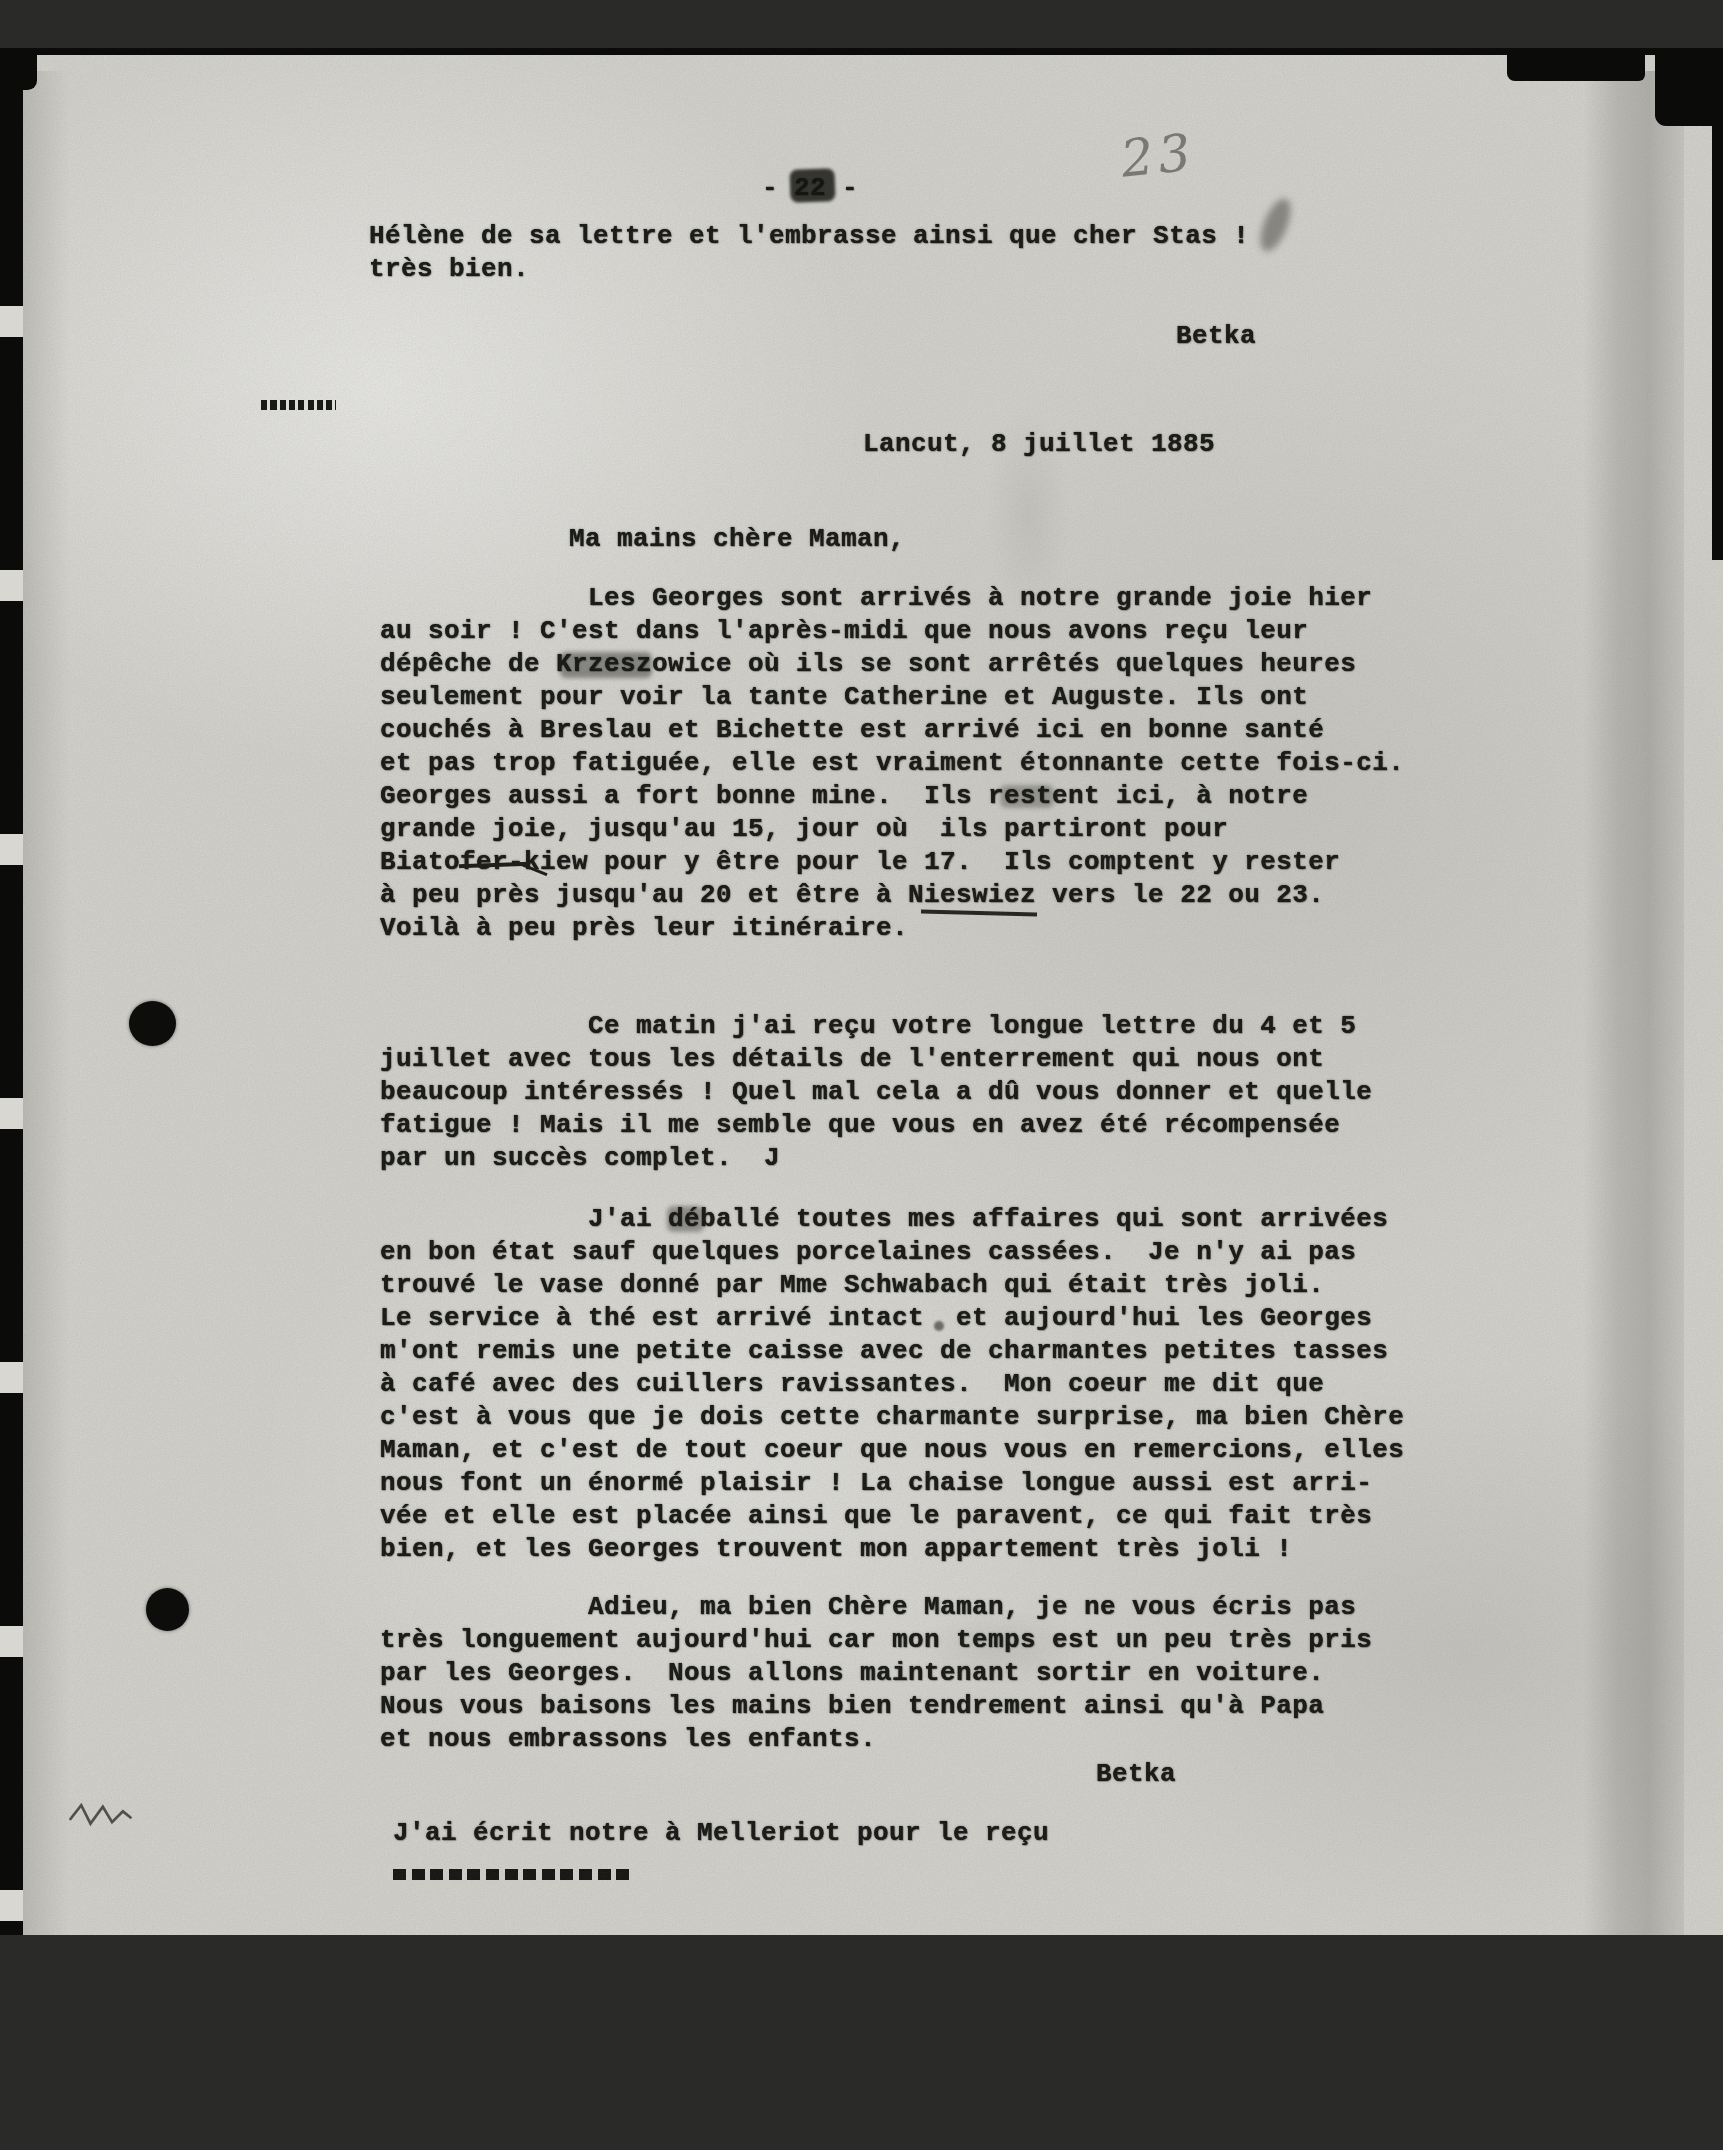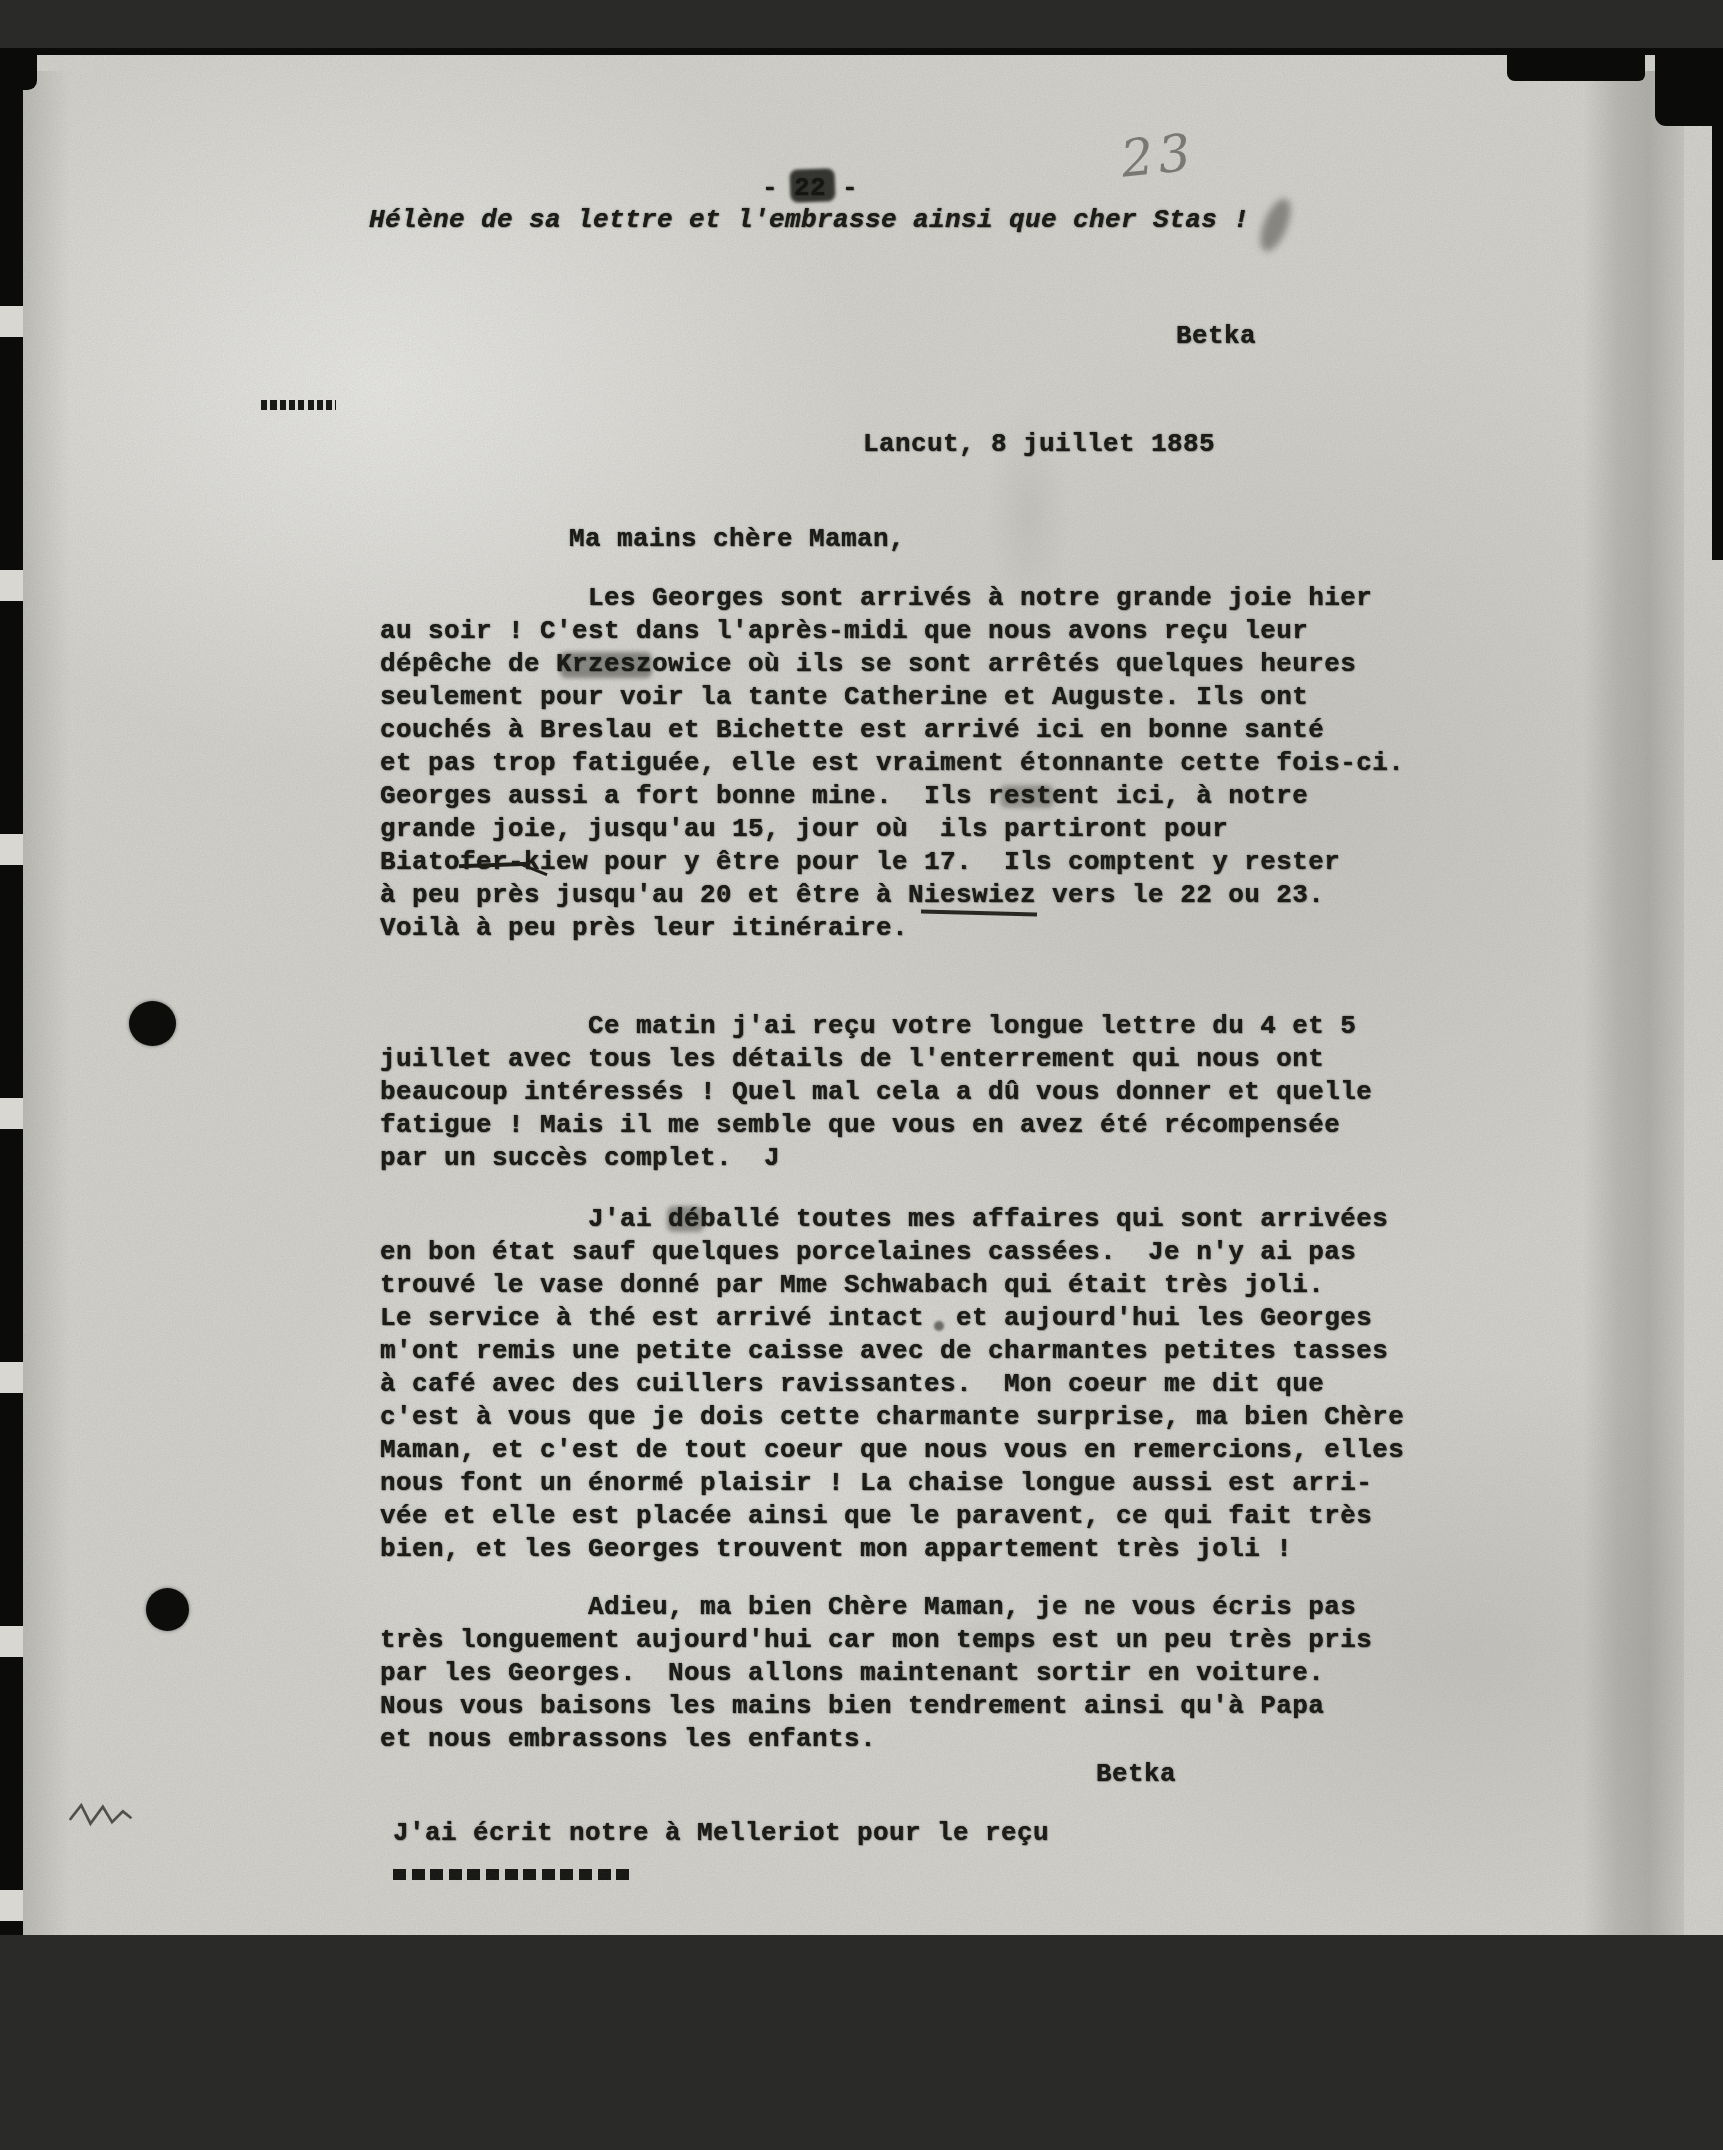--- a/index.html
+++ b/index.html
@@ -40,21 +40,21 @@
   <div class="shade" style="left:916px;top:1560px;width:171px;height:78px;border-radius:50%;
               background:radial-gradient(ellipse,rgba(40,40,36,.09),rgba(40,40,36,0) 70%);"></div>
   <div class="shade" style="left:986px;top:357px;width:85px;height:217px;border-radius:50%;
               background:radial-gradient(ellipse,rgba(40,40,36,.07),rgba(40,40,36,0) 70%);"></div>
 
   <div class="typed" style="left:762px;top:124px;">- 22 -</div>
   <div class="artifact" style="left:790px;top:121px;width:45px;height:33px;background:rgba(8,8,6,.82);
               border-radius:7.8px;filter:blur(1.6px);transform:rotate(-2deg);"></div>
   <div class="hand" style="left:1121px;top:78px;font-size:51px;transform:rotate(-6deg);letter-spacing:4.7px;">23</div>
 
-  <div class="typed" style="left:369px;top:156px;font-style:italic;"><div class="line">Hélène de sa lettre et l'embrasse ainsi que cher Stas !</div></div>
+  <div class="typed" style="left:369px;top:172px;"><div class="line">Hélène de sa lettre et l'embrasse ainsi que cher Stas !</div><div class="line">très bien.</div></div>
   <div class="typed" style="left:1176px;top:272px;">Betka</div>
   <div class="rule" style="left:261px;top:352px;width:75px;height:10px;
               background-image:repeating-linear-gradient(90deg,#0f0f0d 0 6.2px,rgba(15,15,13,0) 6.2px 9.3px);">---------</div>
 
   <div class="typed" style="left:863px;top:380px;">Lancut, 8 juillet 1885</div>
   <div class="typed" style="left:569px;top:475px;">Ma mains chère Maman,</div>
 
   <div class="typed" style="left:380px;top:534px;"><div class="line">             Les Georges sont arrivés à notre grande joie hier</div><div class="line">au soir ! C'est dans l'après-midi que nous avons reçu leur</div><div class="line">dépêche de Krzeszowice où ils se sont arrêtés quelques heures</div><div class="line">seulement pour voir la tante Catherine et Auguste. Ils ont</div><div class="line">couchés à Breslau et Bichette est arrivé ici en bonne santé</div><div class="line">et pas trop fatiguée, elle est vraiment étonnante cette fois-ci.</div><div class="line">Georges aussi a fort bonne mine.  Ils restent ici, à notre</div><div class="line">grande joie, jusqu'au 15, jour où  ils partiront pour</div><div class="line">Biatofer-kiew pour y être pour le 17.  Ils comptent y rester</div><div class="line">à peu près jusqu'au 20 et être à Nieswiez vers le 22 ou 23.</div><div class="line">Voilà à peu près leur itinéraire.</div></div>
   <div class="typed" style="left:380px;top:962px;"><div class="line">             Ce matin j'ai reçu votre longue lettre du 4 et 5</div><div class="line">juillet avec tous les détails de l'enterrement qui nous ont</div><div class="line">beaucoup intéressés ! Quel mal cela a dû vous donner et quelle</div><div class="line">fatigue ! Mais il me semble que vous en avez été récompensée</div><div class="line">par un succès complet.  J</div></div>
   <div class="typed" style="left:380px;top:1155px;"><div class="line">             J'ai déballé toutes mes affaires qui sont arrivées</div><div class="line">en bon état sauf quelques porcelaines cassées.  Je n'y ai pas</div><div class="line">trouvé le vase donné par Mme Schwabach qui était très joli.</div><div class="line">Le service à thé est arrivé intact  et aujourd'hui les Georges</div><div class="line">m'ont remis une petite caisse avec de charmantes petites tasses</div><div class="line">à café avec des cuillers ravissantes.  Mon coeur me dit que</div><div class="line">c'est à vous que je dois cette charmante surprise, ma bien Chère</div><div class="line">Maman, et c'est de tout coeur que nous vous en remercions, elles</div><div class="line">nous font un énormé plaisir ! La chaise longue aussi est arri-</div><div class="line">vée et elle est placée ainsi que le paravent, ce qui fait très</div><div class="line">bien, et les Georges trouvent mon appartement très joli !</div></div>

